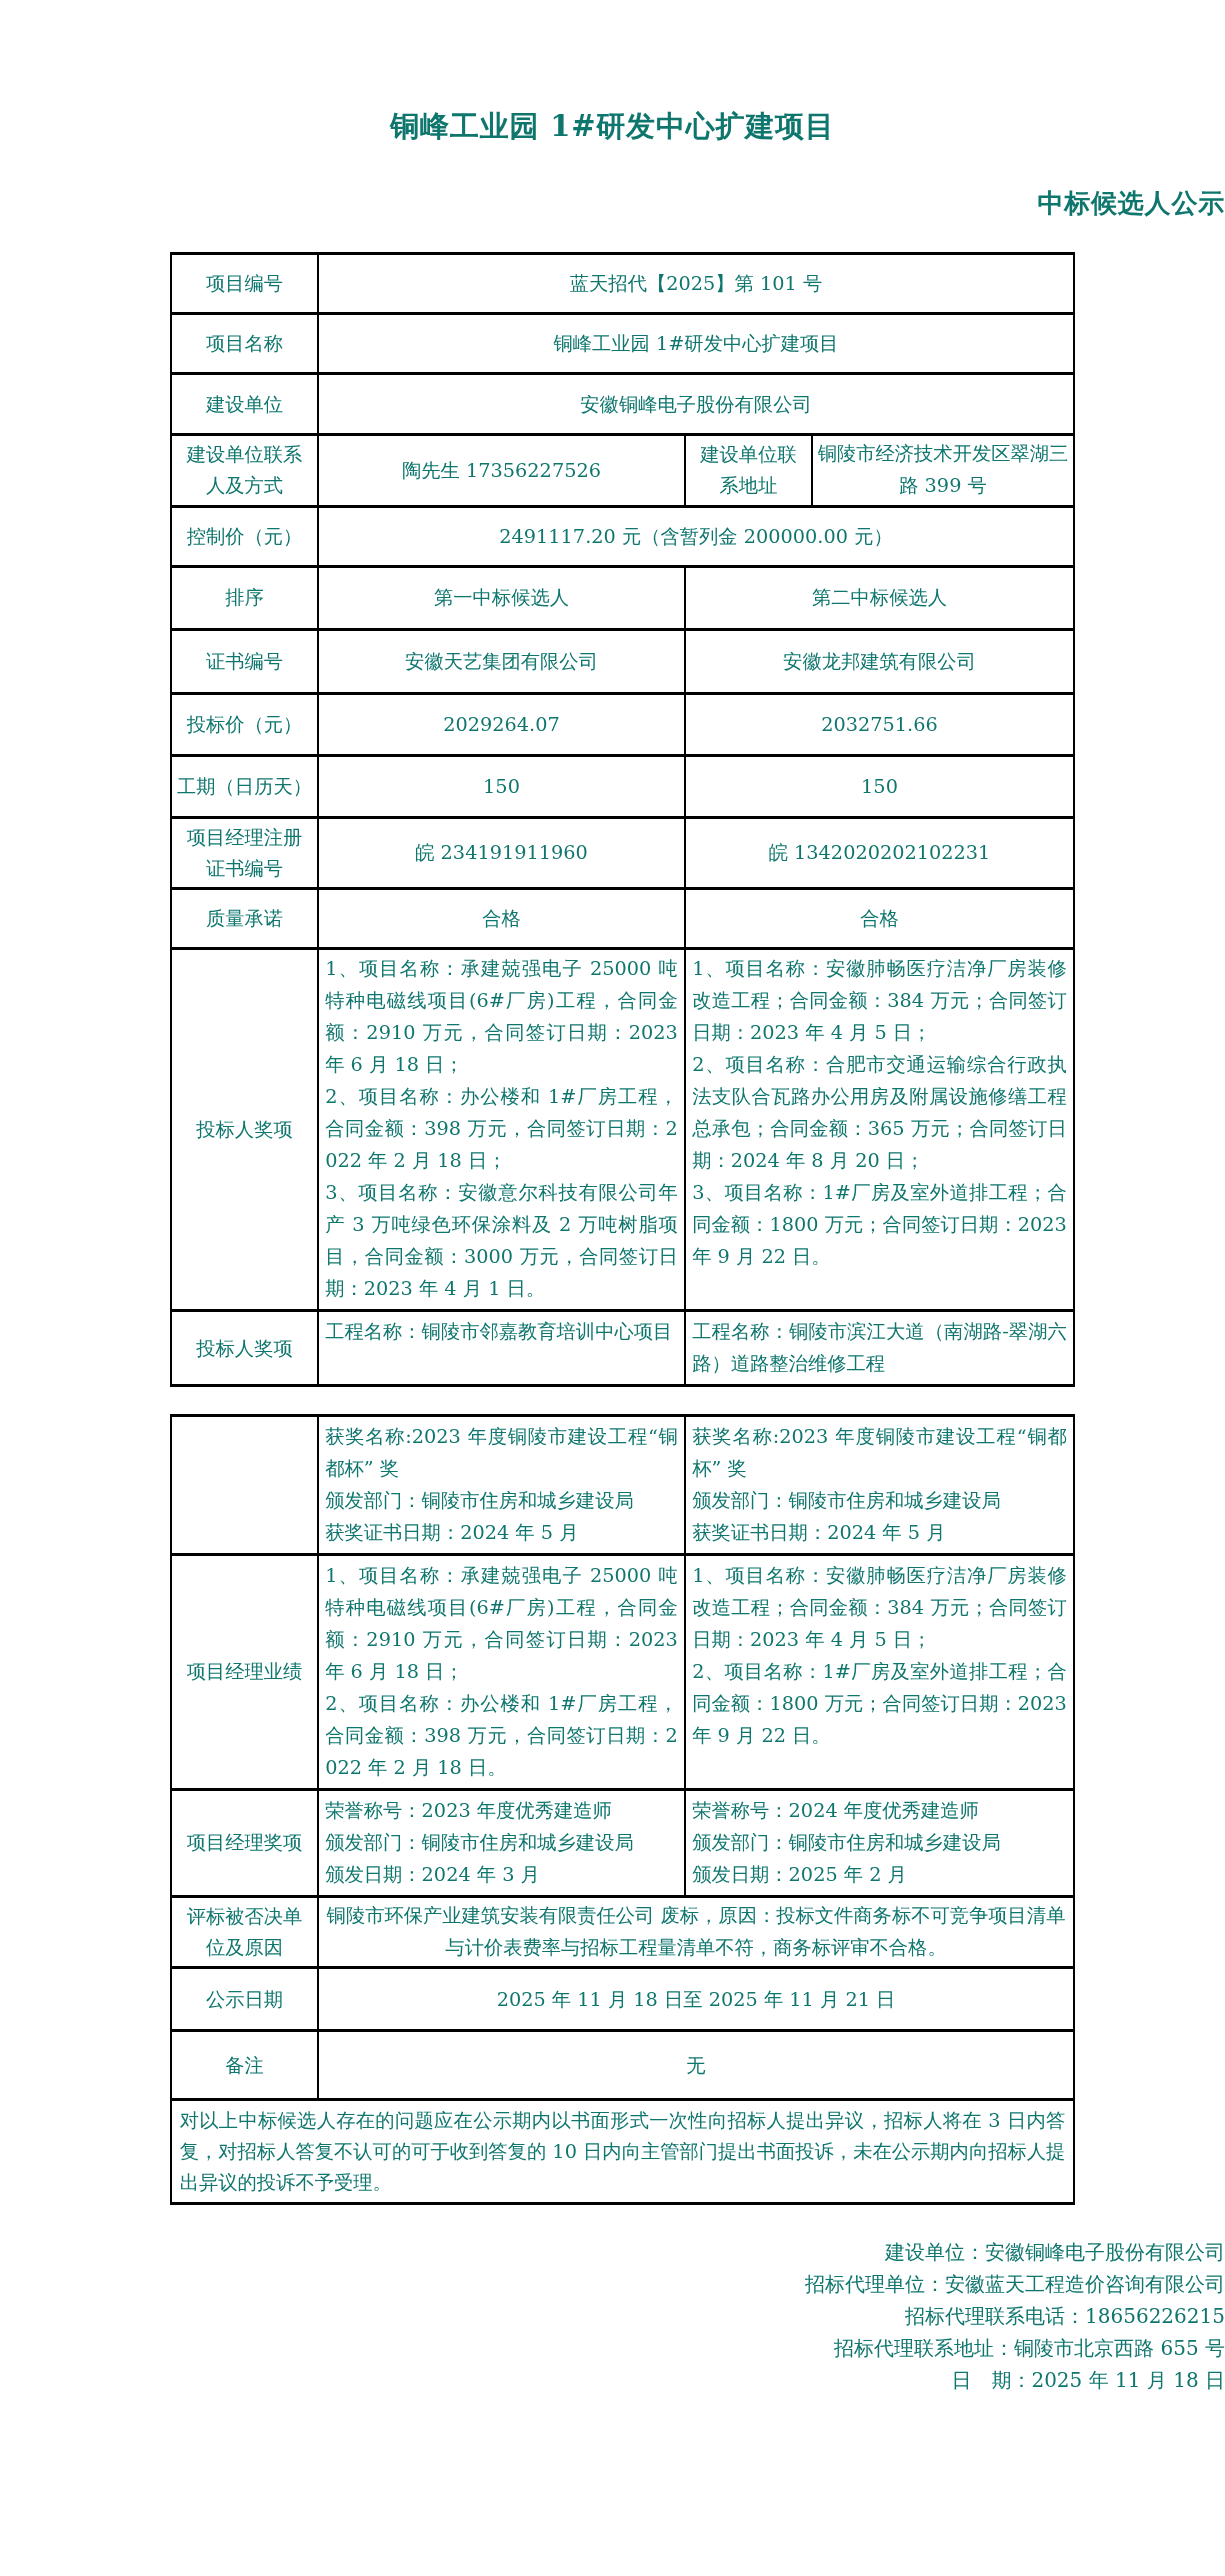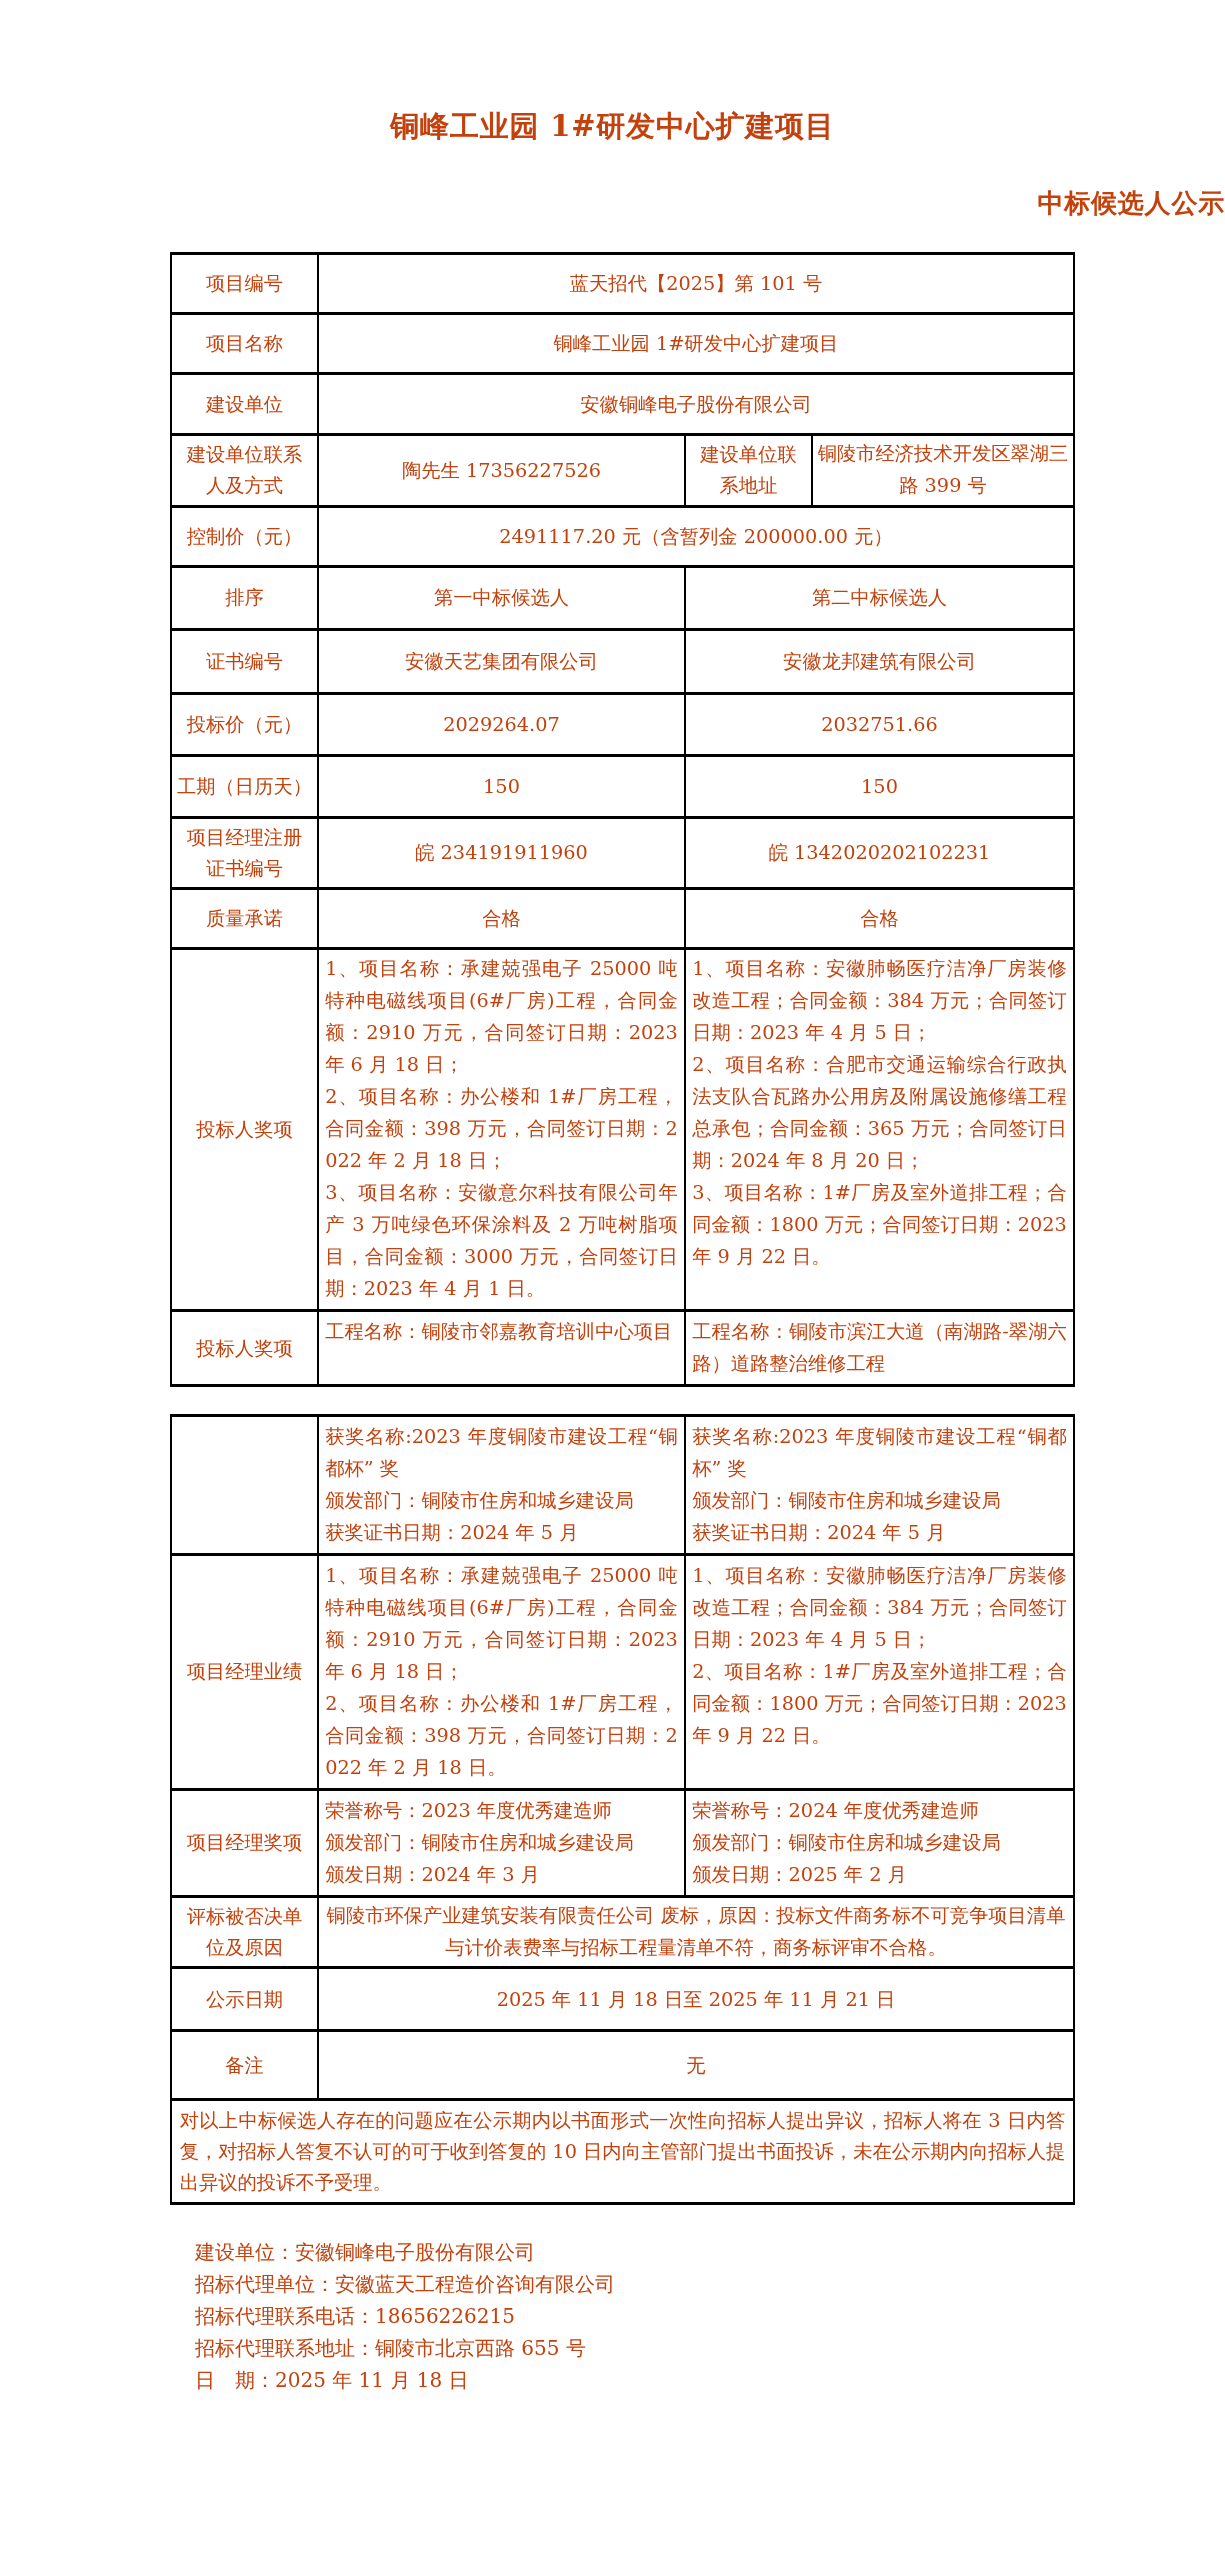--- a/index.html
+++ b/index.html
@@ -1,20 +1,20 @@
 <!DOCTYPE html>
 <html style="font-size:12.4px"><head>
 <meta charset="utf-8">
 <style>
   html,body { margin:0; padding:0; background:#ffffff; }
   .page {
     position:relative;
     width:1225px; height:2576px;
     background:#ffffff;
-    color:#c2410c;
+    color:#0f766e;
     font-family:"DejaVu Serif","Liberation Serif",serif;
     overflow:hidden;
   }
   .title1 {
     margin:0; padding-top:107px;
     text-align:center;
     font-size:29px; font-weight:bold;
     letter-spacing:0.8px;
   }
   .title2 {
@@ -54,20 +54,21 @@
   td.notice-cell {
     text-align:justify;
     line-height:31px;
     padding:3.9px 7.7px;
     vertical-align:top;
   }
   .footer {
     margin:31px 0 0 195px;
     font-size:20px;
     line-height:32px;
+    text-align:right;
   }
   .footer div { margin:0; }
 </style>
 </head>
 <body>
 
 <div class="page">
 
   <h1 class="title1">铜峰工业园 1#研发中心扩建项目</h1>
   <h2 class="title2">中标候选人公示</h2>

